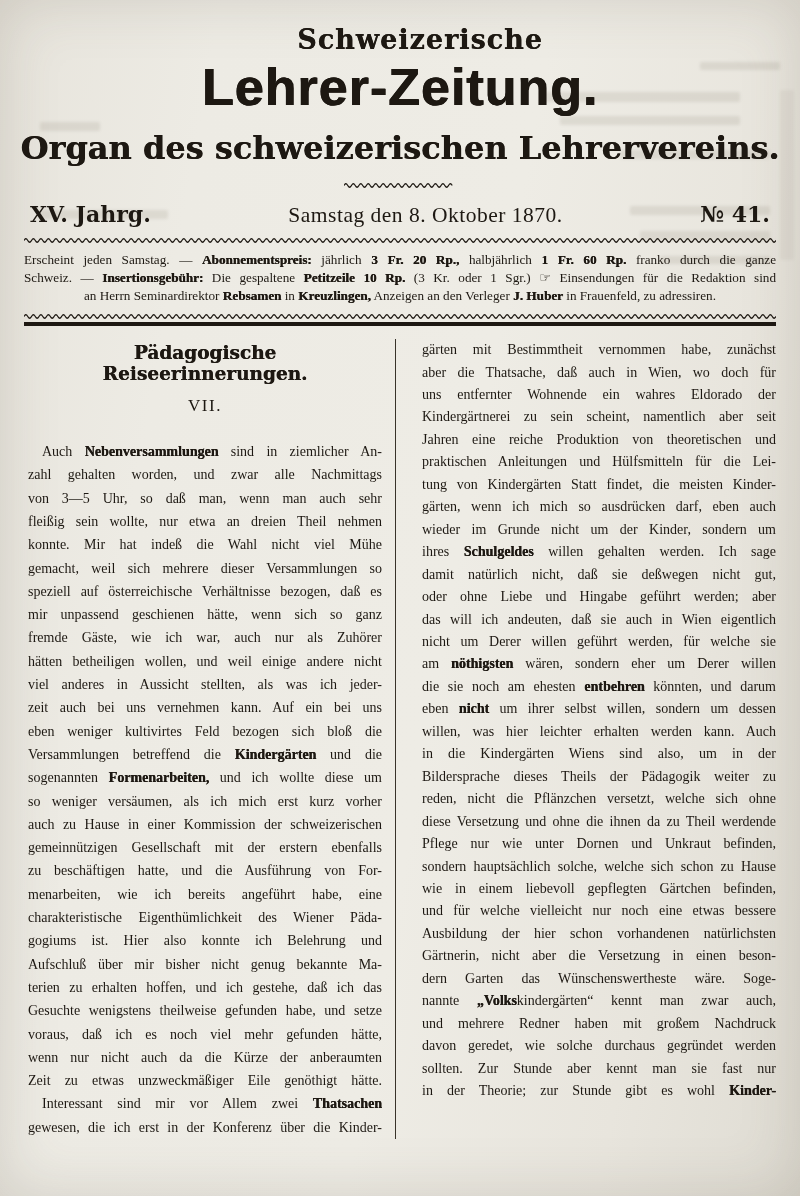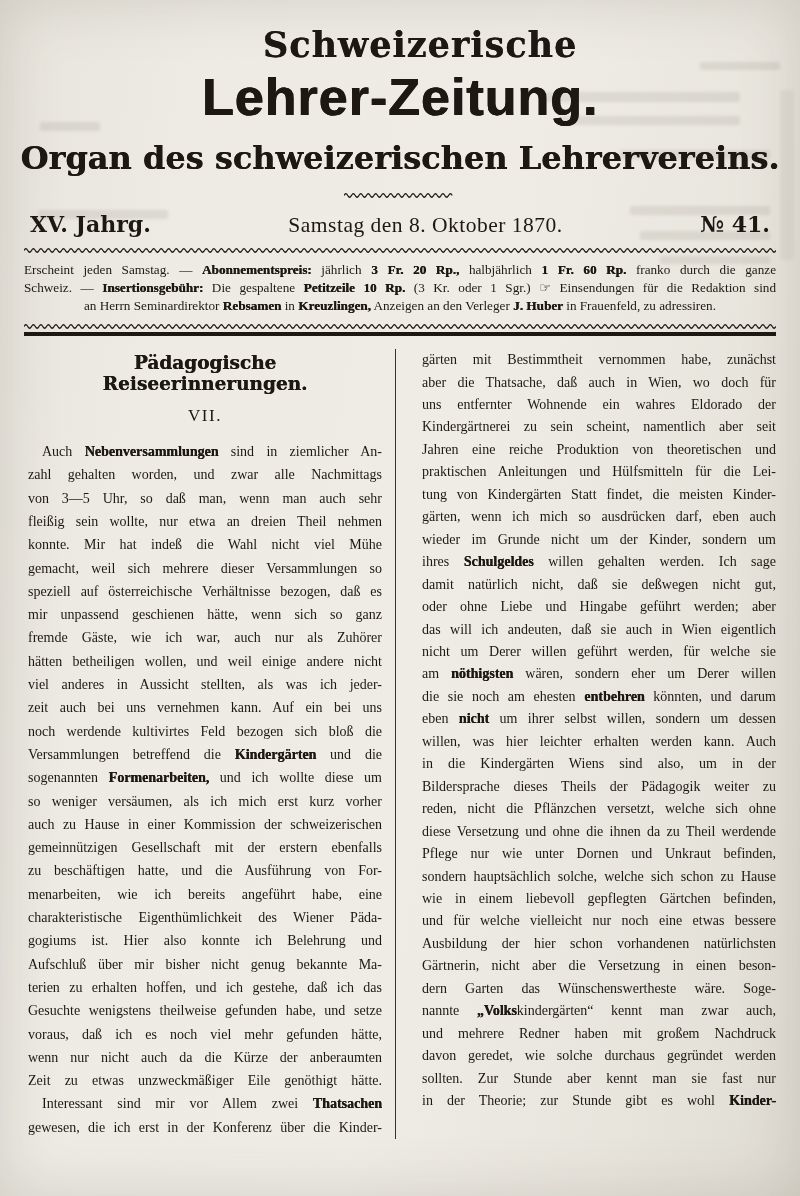--- a/index.html
+++ b/index.html
@@ -4,21 +4,21 @@
 <style>
   html,body{margin:0;padding:0;background:#cfccc4;}
   .page{
     position:relative;width:800px;height:1196px;overflow:hidden;
     background:linear-gradient(100deg,#e7e4dc 0%,#edebe4 22%,#eeece5 55%,#e8e5dd 80%,#dfdcd3 100%);
     color:#1d1812;font-family:"Liberation Serif",serif;
     box-shadow:inset 0 0 60px rgba(90,80,60,.18);
   }
   .bleed div{position:absolute;background:rgba(82,70,52,.10);filter:blur(1.6px);border-radius:2px;}
   header{position:relative;text-align:center;padding-top:24px;}
-  .pretitle{font-family:"DejaVu Serif",serif;font-weight:bold;font-size:35px;letter-spacing:1px;
+  .pretitle{font-family:"DejaVu Serif",serif;font-weight:bold;font-size:27px;letter-spacing:1px;
     text-shadow:.4px 0 0 currentColor;padding-left:40px;}
   .title{font-family:Liberation Sans, sans-serif;font-weight:bold;font-size:52px;line-height:1.16;margin:2px 4px 0;
     letter-spacing:1px;text-shadow:.8px 0 0 currentColor, 0 .4px 0 currentColor;}
   .subtitle{font-family:"DejaVu Serif",serif;font-weight:bold;font-size:32px;margin-top:12px;
     text-shadow:.4px 0 0 currentColor;}
   svg.wavy{display:block;height:7px;}
   .wavy-short{width:112px;margin:15px auto 0;}
   .wavy-full{width:752px;margin:9px auto 0;}
   svg.wavy path{stroke:#1d1812;stroke-width:1.3;fill:none;}
   .daterow{display:flex;align-items:baseline;justify-content:space-between;
@@ -28,21 +28,21 @@
   .info{width:752px;margin:7px auto 0;font-size:13.2px;line-height:17.6px;}
   .info .line{text-align:justify;text-align-last:justify;white-space:nowrap;overflow:hidden;}
   .info .line:last-child{text-align:center;text-align-last:center;}
   .thick-rule{width:752px;height:4px;background:#1d1812;margin:2px auto 0;}
   .columns{display:flex;margin-top:13px;padding:0 24px 0 28px;}
   .col{flex:1 1 0;}
   .col-left{padding-right:13px;}
   .col-right{border-left:1px solid #39332a;padding-left:26px;}
   h2.art-head{font-family:"DejaVu Serif",serif;font-weight:bold;font-size:18.5px;text-align:center;
     margin:3px 12px 12px;text-shadow:.4px 0 0 currentColor;}
-  .chapter{text-align:center;font-size:17px;letter-spacing:1.5px;margin-bottom:14px;}
+  .chapter{text-align:center;font-size:17px;letter-spacing:1.5px;margin-bottom:24px;}
   .body-lines .line{font-size:14px;text-align:justify;text-align-last:justify;
     white-space:nowrap;overflow:hidden;}
   .col-left .body-lines .line{line-height:23.3px;}
   .col-right .body-lines .line{line-height:22.45px;}
   .body-lines b,.info b{text-shadow:.3px 0 0 currentColor;}
 </style>
 </head>
 <body>
 
 <div class="page">
@@ -101,21 +101,21 @@
           <div class="line">von 3—5 Uhr, so daß man, wenn man auch sehr</div>
           <div class="line">fleißig sein wollte, nur etwa an dreien Theil nehmen</div>
           <div class="line">konnte. Mir hat indeß die Wahl nicht viel Mühe</div>
           <div class="line">gemacht, weil sich mehrere dieser Versammlungen so</div>
           <div class="line">speziell auf österreichische Verhältnisse bezogen, daß es</div>
           <div class="line">mir unpassend geschienen hätte, wenn sich so ganz</div>
           <div class="line">fremde Gäste, wie ich war, auch nur als Zuhörer</div>
           <div class="line">hätten betheiligen wollen, und weil einige andere nicht</div>
           <div class="line">viel anderes in Aussicht stellten, als was ich jeder-</div>
           <div class="line">zeit auch bei uns vernehmen kann. Auf ein bei uns</div>
-          <div class="line">noch werdende kultivirtes Feld bezogen sich bloß die</div>
+          <div class="line">eben weniger kultivirtes Feld bezogen sich bloß die</div>
           <div class="line">Versammlungen betreffend die <b>Kindergärten</b> und die</div>
           <div class="line">sogenannten <b>Formenarbeiten,</b> und ich wollte diese um</div>
           <div class="line">so weniger versäumen, als ich mich erst kurz vorher</div>
           <div class="line">auch zu Hause in einer Kommission der schweizerischen</div>
           <div class="line">gemeinnützigen Gesellschaft mit der erstern ebenfalls</div>
           <div class="line">zu beschäftigen hatte, und die Ausführung von For-</div>
           <div class="line">menarbeiten, wie ich bereits angeführt habe, eine</div>
           <div class="line">charakteristische Eigenthümlichkeit des Wiener Päda-</div>
           <div class="line">gogiums ist. Hier also konnte ich Belehrung und</div>
           <div class="line">Aufschluß über mir bisher nicht genug bekannte Ma-</div>

